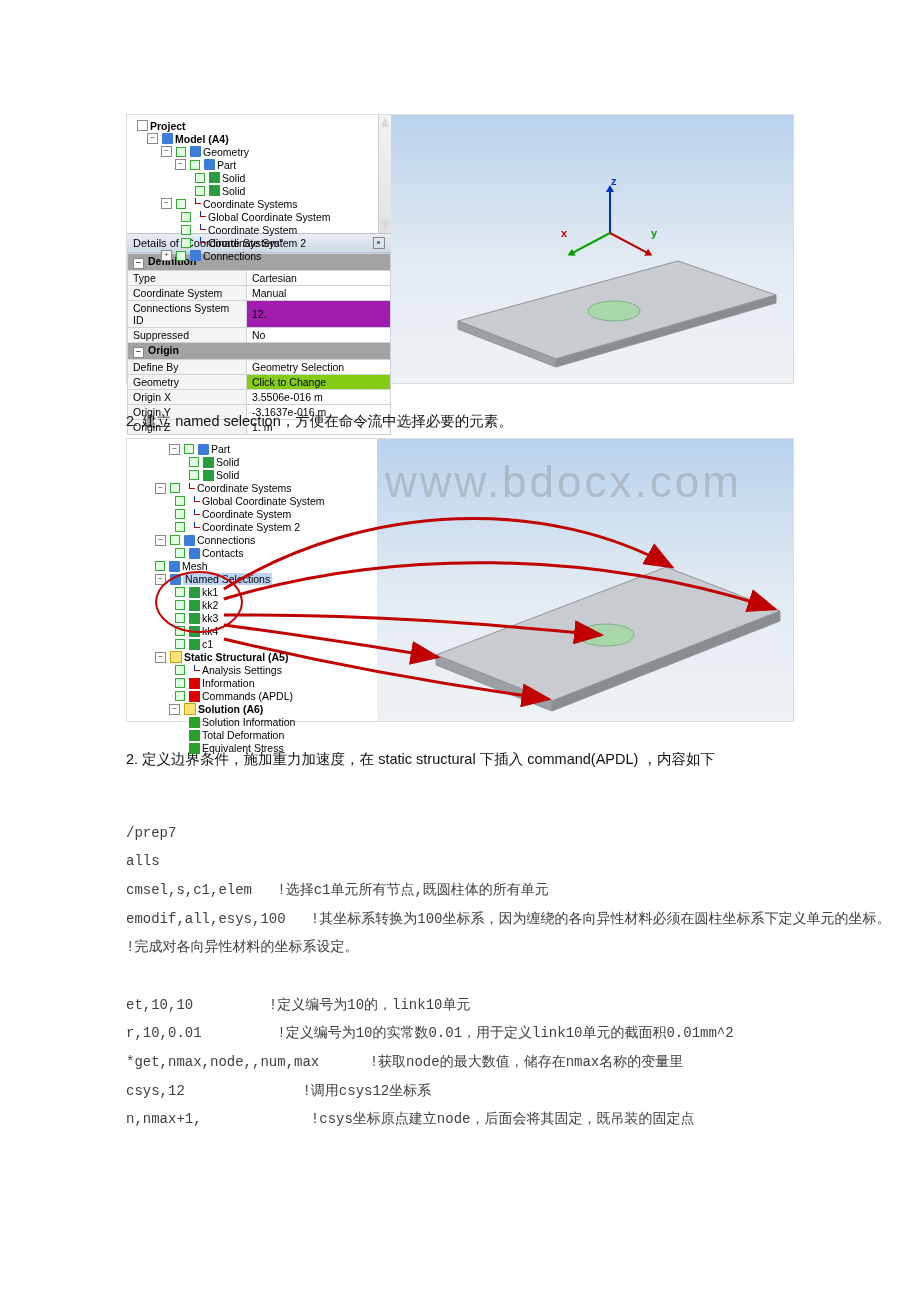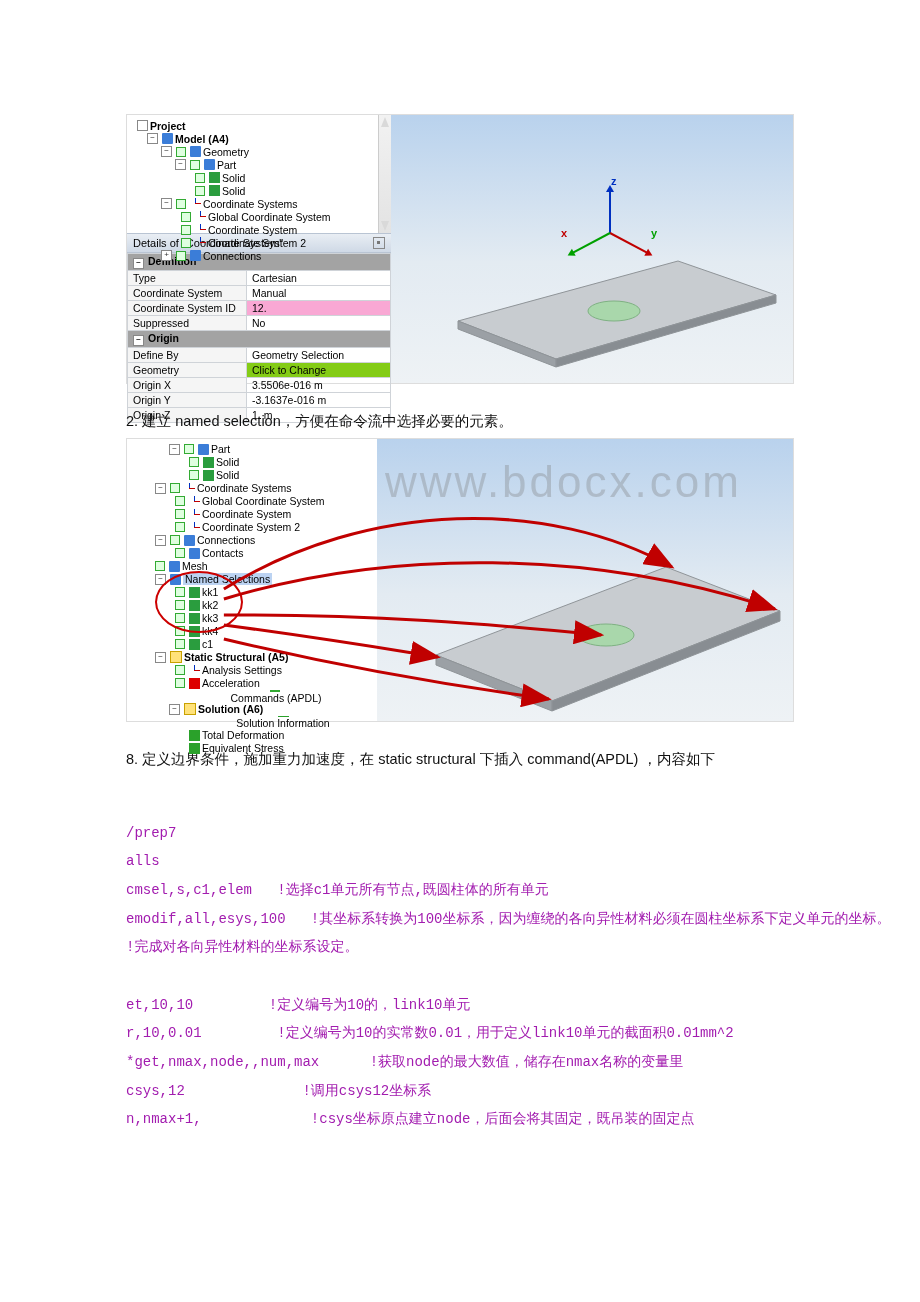--- a/index.html
+++ b/index.html
@@ -150,21 +150,21 @@
     top: 18px;
     left: 8px;
     white-space: nowrap;
     font-weight: 300;
   }
   
   .code {
     font-family: "Courier New", monospace;
     font-size: 14px;
     line-height: 2.05;
-    color: #a21caf;
+    color: #404040;
     white-space: pre;
     margin-top: 18px;
   }
   .cs-mini { display:inline-block; width:11px; height:11px; position:relative; }
   .cs-mini::before{content:"";position:absolute;left:5px;top:0;width:1px;height:6px;background:#0030c0;}
   .cs-mini::after{content:"";position:absolute;left:5px;top:5px;width:6px;height:1px;background:#c00000;}
   .pin {
     width:10px;height:10px;border:1px solid #888;position:relative;display:inline-block;
   }
   .pin::after{content:"";position:absolute;left:3px;top:3px;width:3px;height:3px;background:#777;}
@@ -252,22 +252,22 @@
             </tr>
         <tr>
               <td>Type</td>
               <td>Cartesian</td>
             </tr>
         <tr>
               <td>Coordinate System</td>
               <td>Manual</td>
             </tr>
         <tr>
-              <td>Coordinate System ID</td>
-              <td style="background:#f9a8d4">12.</td>
+              <td>Connections System ID</td>
+              <td style="background:#a21caf">12.</td>
             </tr>
         <tr>
               <td>Suppressed</td>
               <td>No</td>
             </tr>
         <tr class="hdr">
               <td colspan="2"><span class="toggle" style="margin-right:4px;">−</span><span>Origin</span></td>
             </tr>
         <tr>
               <td>Define By</td>
@@ -405,33 +405,33 @@
           <span style="font-weight:bold;margin-left:2px">Static Structural (A5)</span>
         </div>
       <div class="tree-row" style="padding-left:40px;">
           <span class="chk"></span>
           <span class="cs-mini"></span>
           <span>Analysis Settings</span>
         </div>
       <div class="tree-row" style="padding-left:40px;">
           <span class="chk"></span>
           <span class="ti" style="background:#d00"></span>
-          <span>Acceleration</span>
-        </div>
-      <div class="tree-row" style="padding-left:40px;flex-direction:column;">
+          <span>Information</span>
+        </div>
+      <div class="tree-row" style="padding-left:40px;">
           <span class="chk"></span>
           <span class="ti" style="background:#d00"></span>
           <span>Commands (APDL)</span>
         </div>
       <div class="tree-row" style="padding-left:34px;">
           <span class="toggle">−</span>
           <span style="width:10px;height:10px;background:#ffe27a;border:1px solid #c9a100;display:inline-block"></span>
           <span style="font-weight:bold;margin-left:2px">Solution (A6)</span>
         </div>
-      <div class="tree-row" style="padding-left:54px;flex-direction:column;">
+      <div class="tree-row" style="padding-left:54px;">
           <span class="ti" style="background:#2aa12a"></span>
           <span>Solution Information</span>
         </div>
       <div class="tree-row" style="padding-left:54px;">
           <span class="ti" style="background:#2aa12a"></span>
           <span>Total Deformation</span>
         </div>
       <div class="tree-row" style="padding-left:54px;">
           <span class="ti" style="background:#2aa12a"></span>
           <span>Equivalent Stress</span>
@@ -457,21 +457,21 @@
         </marker>
       </defs>
       <path d="M96,150 C240,60 420,60 540,128" stroke="#c00000" stroke-width="3" fill="none" marker-end="url(#ah)"></path>
       <path d="M96,160 C260,110 460,110 642,170" stroke="#c00000" stroke-width="3" fill="none" marker-end="url(#ah)"></path>
       <path d="M96,176 C240,175 360,185 470,196" stroke="#c00000" stroke-width="3" fill="none" marker-end="url(#ah)"></path>
       <path d="M96,186 C200,200 270,212 308,218" stroke="#c00000" stroke-width="3" fill="none" marker-end="url(#ah)"></path>
       <path d="M96,200 C220,230 330,248 418,260" stroke="#c00000" stroke-width="3" fill="none" marker-end="url(#ah)"></path>
     </svg>
   </div>
 
-  <p class="para">8.  定义边界条件，施加重力加速度，在 static structural  下插入 command(APDL)  ，内容如下</p>
+  <p class="para">2.  定义边界条件，施加重力加速度，在 static structural  下插入 command(APDL)  ，内容如下</p>
 
   <div class="code">
 <span>/prep7</span>
 <span>alls</span>
 <span>cmsel,s,c1,elem   !选择c1单元所有节点,既圆柱体的所有单元</span>
 <span>emodif,all,esys,100   !其坐标系转换为100坐标系，因为缠绕的各向异性材料必须在圆柱坐标系下定义单元的坐标。</span>
 <span>!完成对各向异性材料的坐标系设定。</span>
 <span></span>
 <span>et,10,10         !定义编号为10的，link10单元</span>
 <span>r,10,0.01         !定义编号为10的实常数0.01，用于定义link10单元的截面积0.01mm^2</span>

